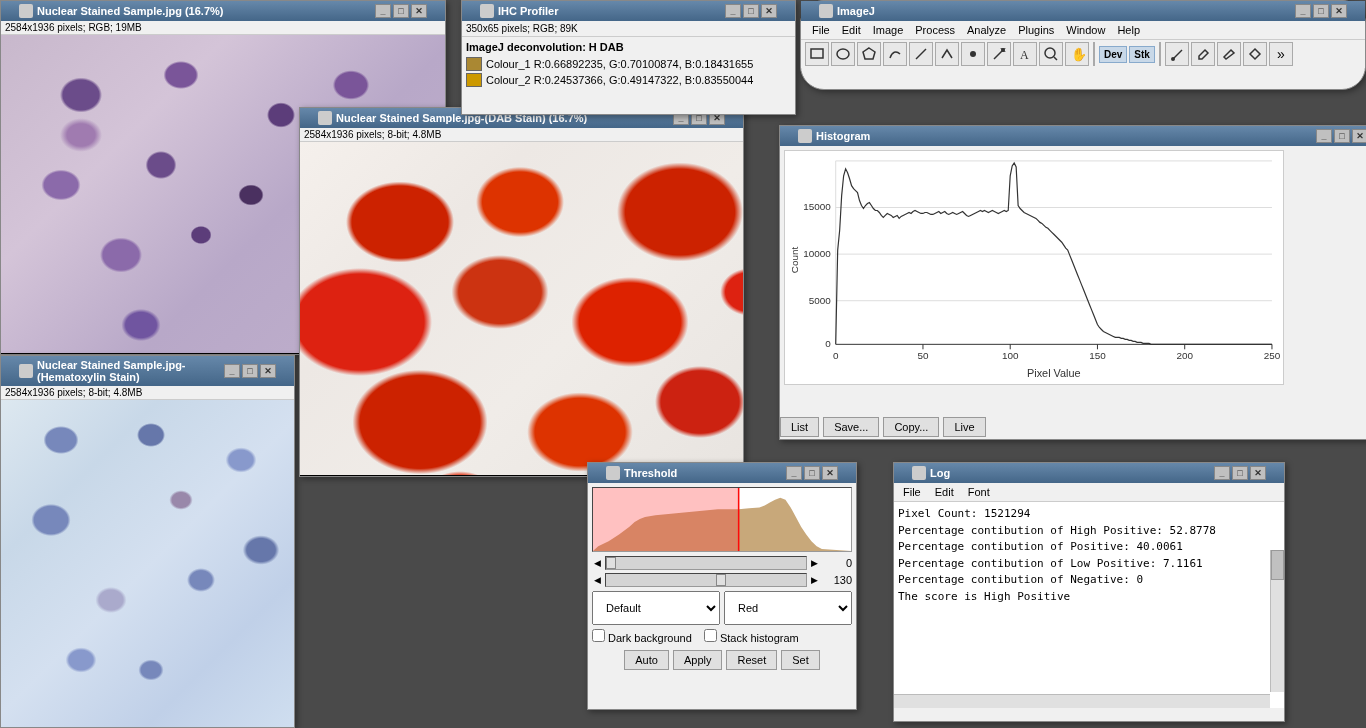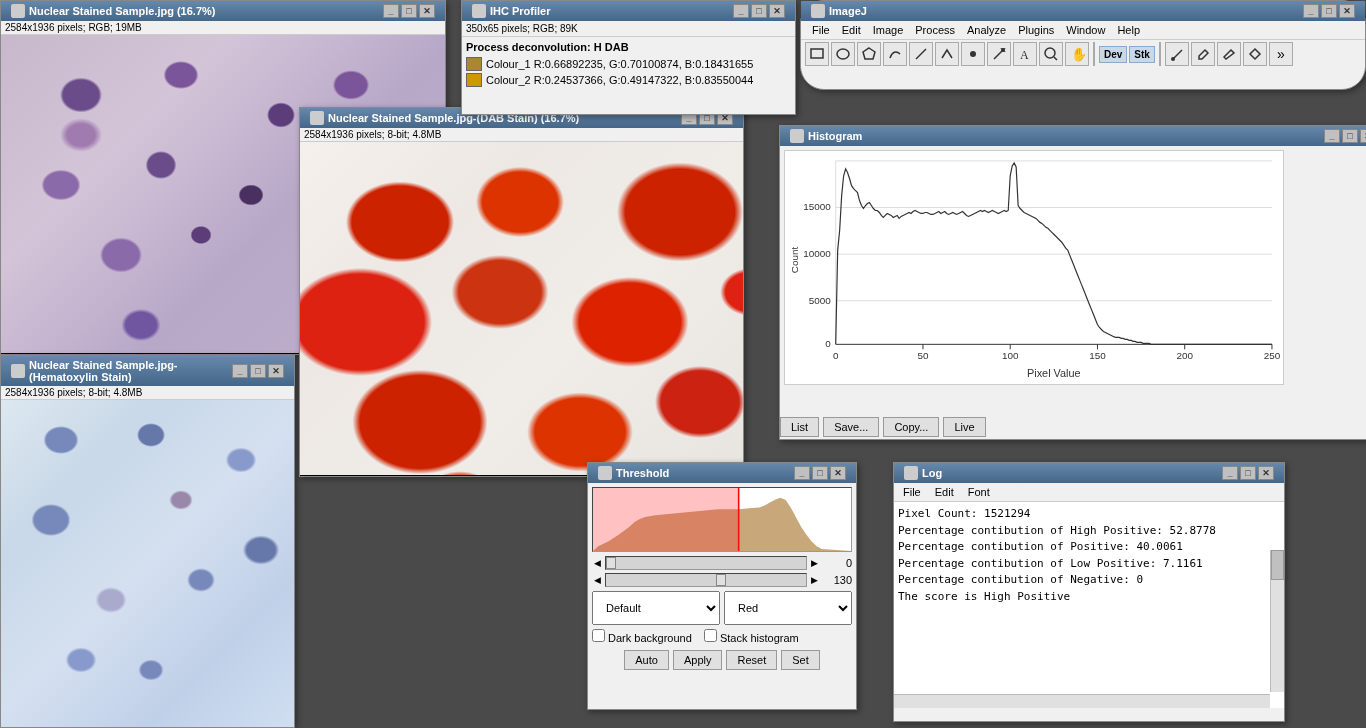--- a/index.html
+++ b/index.html
@@ -18,21 +18,21 @@
       position: absolute;
       background: #f0f0f0;
       border: 1px solid #888;
       box-shadow: 2px 2px 6px rgba(0,0,0,0.4);
     }
     .window-titlebar {
       background: linear-gradient(to bottom, #6688aa, #446688);
       color: white;
       font-size: 11px;
       font-weight: bold;
-      padding: 3px 10px;
+      padding: 3px 18px;
       display: flex;
       align-items: center;
       justify-content: space-between;
       cursor: default;
       user-select: none;
     }
     .window-titlebar .title-icon {
       width: 14px; height: 14px;
       background: #ccc;
       border-radius: 2px;
@@ -424,21 +424,21 @@
       <span>IHC Profiler</span>
     </div>
     <div class="titlebar-buttons">
       <div class="titlebar-btn">_</div>
       <div class="titlebar-btn">□</div>
       <div class="titlebar-btn">✕</div>
     </div>
   </div>
   <div class="ihc-info">350x65 pixels; RGB; 89K</div>
   <div class="ihc-content">
-    <div style="font-weight:bold; margin-bottom:4px;">Process deconvolution: H DAB</div>
+    <div style="font-weight:bold; margin-bottom:4px;">ImageJ deconvolution: H DAB</div>
     <div class="colour-line">
       <div class="colour-swatch" style="background:#aa8833;"></div>
       <span>Colour_1 R:0.66892235, G:0.70100874, B:0.18431655</span>
     </div>
     <div class="colour-line">
       <div class="colour-swatch" style="background:#cc9900;"></div>
       <span>Colour_2 R:0.24537366, G:0.49147322, B:0.83550044</span>
     </div>
   </div>
 </div>

